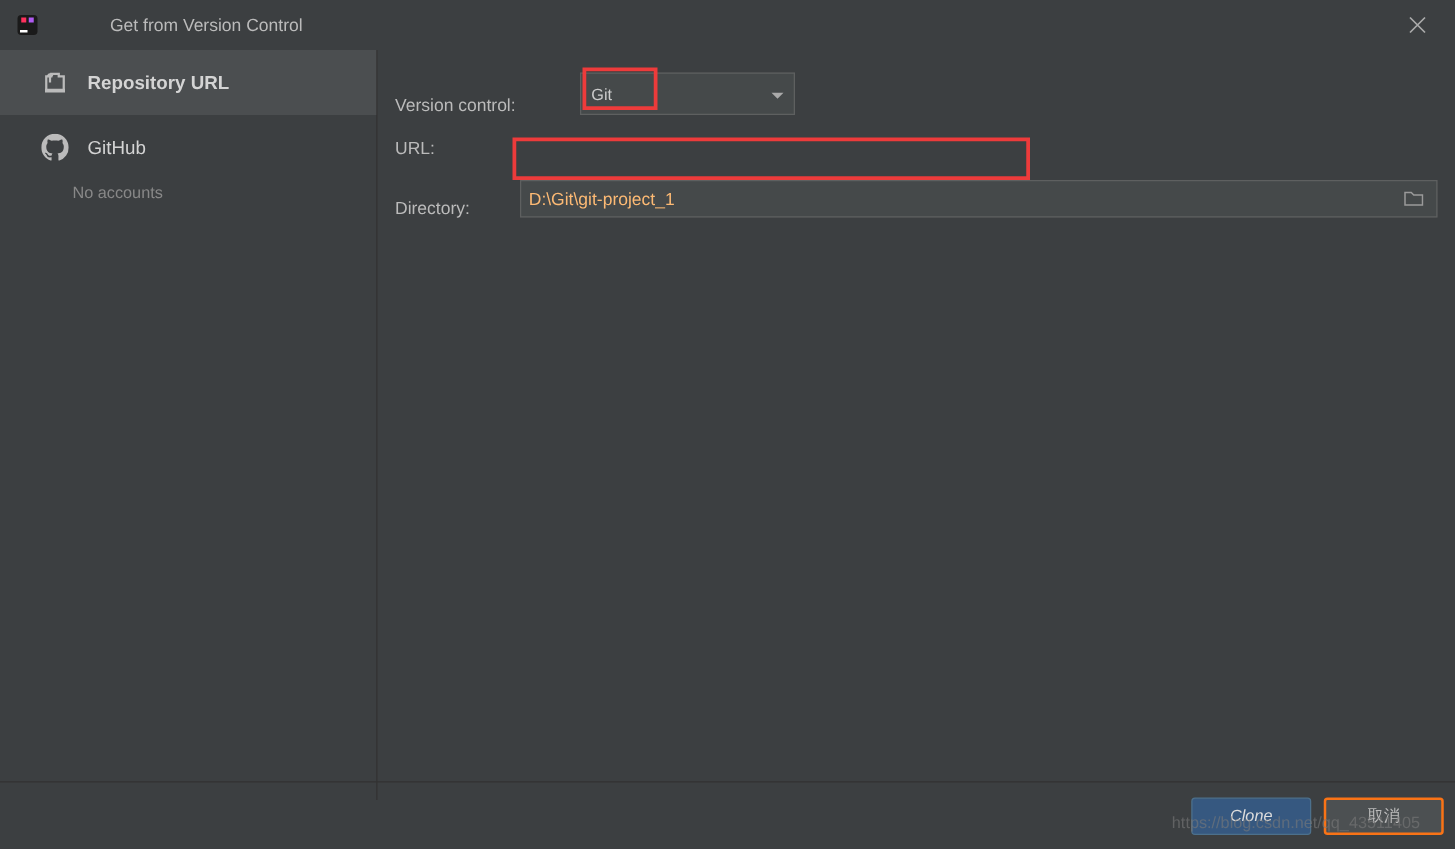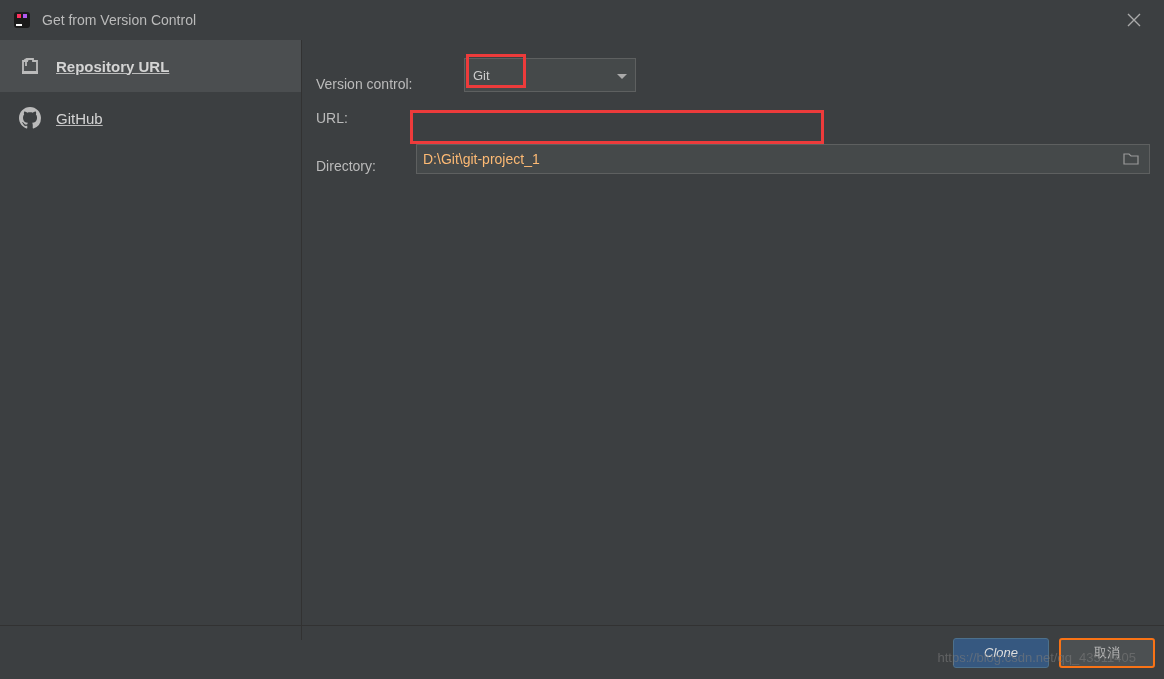--- a/index.html
+++ b/index.html
@@ -12,20 +12,21 @@
       color: #bbbbbb;
       overflow: hidden;
       position: relative;
     }
     .titlebar {
       height: 40px;
       display: flex;
       align-items: center;
       padding: 0 12px;
       background: #3c3f41;
+      gap: 46px;
     }
     .titlebar .app-icon {
       width: 20px;
       height: 20px;
       margin-right: 10px;
       display: flex;
       align-items: center;
       justify-content: center;
     }
     .titlebar .title {
@@ -47,23 +48,22 @@
       height: 600px;
     }
     .sidebar {
       width: 302px;
       background: #3c3f41;
       border-right: 1px solid #323232;
     }
     .sidebar-item {
       display: flex;
       align-items: center;
-      padding: 14px 18px;
-      cursor: pointer;
-      text-decoration: underline;
+      padding: 14px 32px;
+      cursor: pointer;
     }
     .sidebar-item.selected {
       background: #4b4e50;
     }
     .sidebar-item .icon-slot {
       width: 24px;
       height: 24px;
       margin-right: 14px;
       display: flex;
       align-items: center;
@@ -240,20 +240,21 @@
       <div class="label">Repository URL</div>
     </div>
     <div class="sidebar-item">
       <div class="icon-slot">
         <svg width="22" height="22" viewBox="0 0 16 16">
           <path fill="#bbbbbb" d="M8 0C3.58 0 0 3.58 0 8c0 3.54 2.29 6.53 5.47 7.59.4.07.55-.17.55-.38 0-.19-.01-.82-.01-1.49-2.01.37-2.53-.49-2.69-.94-.09-.23-.48-.94-.82-1.13-.28-.15-.68-.52-.01-.53.63-.01 1.08.58 1.23.82.72 1.21 1.87.87 2.33.66.07-.52.28-.87.51-1.07-1.78-.2-3.64-.89-3.64-3.95 0-.87.31-1.59.82-2.15-.08-.2-.36-1.02.08-2.12 0 0 .67-.21 2.2.82.64-.18 1.32-.27 2-.27.68 0 1.36.09 2 .27 1.53-1.04 2.2-.82 2.2-.82.44 1.1.16 1.92.08 2.12.51.56.82 1.27.82 2.15 0 3.07-1.87 3.75-3.65 3.95.29.25.54.73.54 1.48 0 1.07-.01 1.93-.01 2.2 0 .21.15.46.55.38A8.013 8.013 0 0016 8c0-4.42-3.58-8-8-8z"></path>
         </svg>
       </div>
       <div class="label">GitHub</div>
     </div>
+    <div class="sidebar-sub">No accounts</div>
   </div>
 
   <div class="content">
 
     <div class="row">
       <div class="row-label" style="width:148px">Version control:</div>
       <div class="select-wrap">
         <span class="sel-text">Git</span>
         <span class="dropdown-icon">
           <svg width="10" height="6" viewBox="0 0 10 6">

